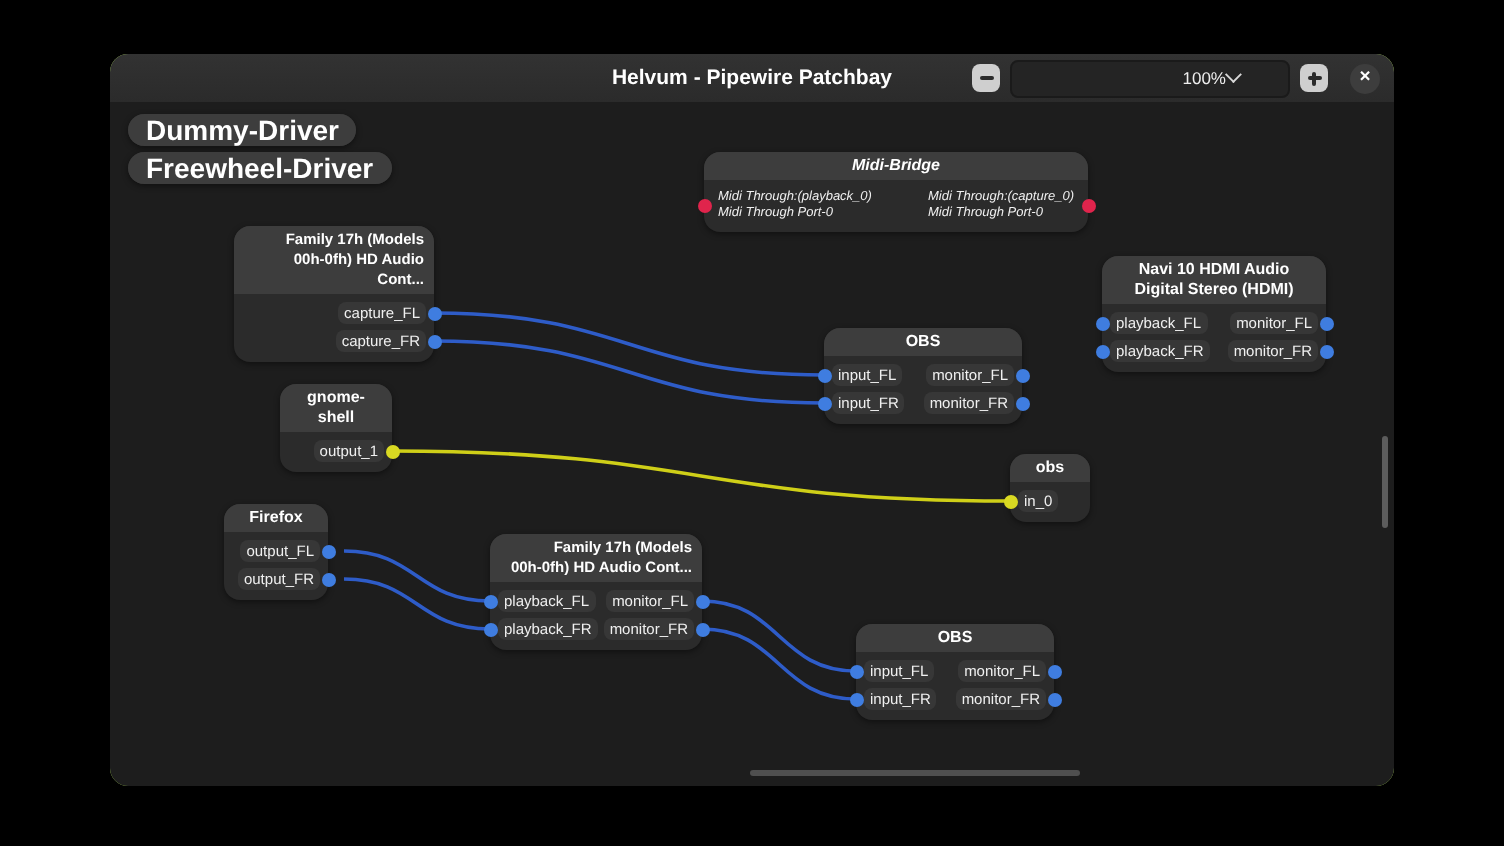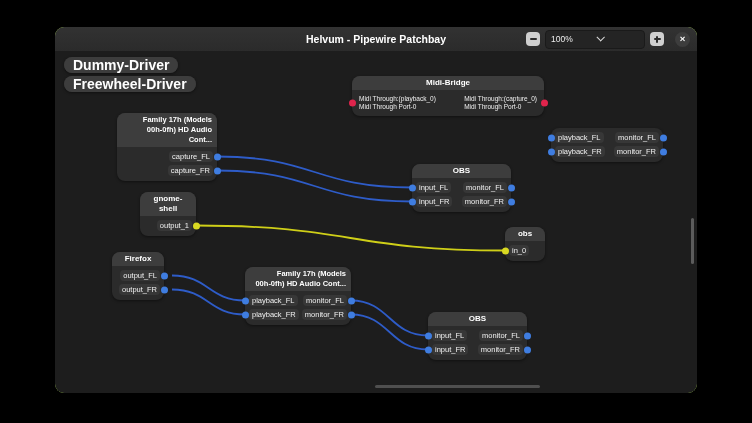--- a/index.html
+++ b/index.html
@@ -25,22 +25,22 @@
   .controls{margin-left:auto;display:flex;align-items:center;gap:5px;z-index:2;}
   .zoom-btn{
     width:14px;height:14px;border-radius:4px;background:#cfcfcf;
     display:flex;align-items:center;justify-content:center;position:relative;
   }
   .glyph-minus{width:7px;height:1.6px;background:#2b2b2b;border-radius:1px;}
   .glyph-plus{width:7px;height:1.6px;background:#2b2b2b;border-radius:1px;position:relative;}
   .glyph-plus::after{content:"";position:absolute;left:2.7px;top:-2.7px;width:1.6px;height:7px;background:#2b2b2b;border-radius:1px;}
   .zoom-field{
     width:88px;height:17px;background:#242424;border:1px solid #1a1a1a;border-radius:4px;
-    display:flex;align-items:center;justify-content:flex-start;padding:0 5px;
-    font-size:8.5px;color:#ededed;gap:24px;
+    display:flex;align-items:center;justify-content:flex-end;padding:0 25px;
+    font-size:8.5px;color:#ededed;
   }
   .chevron-down{
     width:5px;height:5px;border-right:1.4px solid #d8d8d8;border-bottom:1.4px solid #d8d8d8;
     transform:rotate(45deg) translateY(-1px);margin-top:-3px;
   }
   .close-btn{
     width:15px;height:15px;border-radius:50%;background:#3d3d3d;color:#fff;
     display:flex;align-items:center;justify-content:center;
     font-size:9.5px;font-weight:bold;line-height:1;margin-left:6px;
   }
@@ -122,21 +122,21 @@
         <path d="M 296 263.5 C 334.5 263.5, 334.5 298.5, 373 298.5" fill="none" stroke="#2e5cc8" stroke-width="1.8"></path>
       </svg>
     <div class="vscroll"></div>
     <div class="hscroll"></div>
   <div class="node pill" style="left: 9px; top: 6px;">
         <div class="node-header">Dummy-Driver</div>
       </div>
       <div class="node pill" style="left: 9px; top: 25px;">
         <div class="node-header">Freewheel-Driver</div>
       </div>
-      <div class="node small" style="left: 297px; top: 25px; width: 192px;">
+      <div class="node small" style="left: 297px; top: 25px; width: 192px; font-style: italic;">
         <div class="node-header">Midi-Bridge</div>
         <div class="node-body">
           <div class="port-row">
             <div class="port">Midi Through:(playback_0)
 Midi Through Port-0</div>
             <span class="port-dot left" id="dot-midi-bridge.playback" style="background: rgb(224, 36, 76);"></span>
             <div class="port">Midi Through:(capture_0)
 Midi Through Port-0</div>
             <span class="port-dot right" id="dot-midi-bridge.capture" style="background: rgb(224, 36, 76);"></span>
           </div>
@@ -150,20 +150,22 @@
             <div class="port">capture_FL</div>
             <span class="port-dot right" id="dot-family-top.capture_FL" style="background: rgb(63, 125, 224);"></span>
           </div>
           <div class="port-row only-right">
             <div class="port">capture_FR</div>
             <span class="port-dot right" id="dot-family-top.capture_FR" style="background: rgb(63, 125, 224);"></span>
           </div>
         </div>
       </div>
       <div class="node" style="left: 496px; top: 77px; width: 112px;">
+        <div class="node-header">Navi 10 HDMI Audio
+Digital Stereo (HDMI)</div>
         <div class="node-body">
           <div class="port-row">
             <div class="port">playback_FL</div>
             <span class="port-dot left" id="dot-navi.playback_FL" style="background: rgb(63, 125, 224);"></span>
             <div class="port">monitor_FL</div>
             <span class="port-dot right" id="dot-navi.monitor_FL" style="background: rgb(63, 125, 224);"></span>
           </div>
           <div class="port-row">
             <div class="port">playback_FR</div>
             <span class="port-dot left" id="dot-navi.playback_FR" style="background: rgb(63, 125, 224);"></span>

